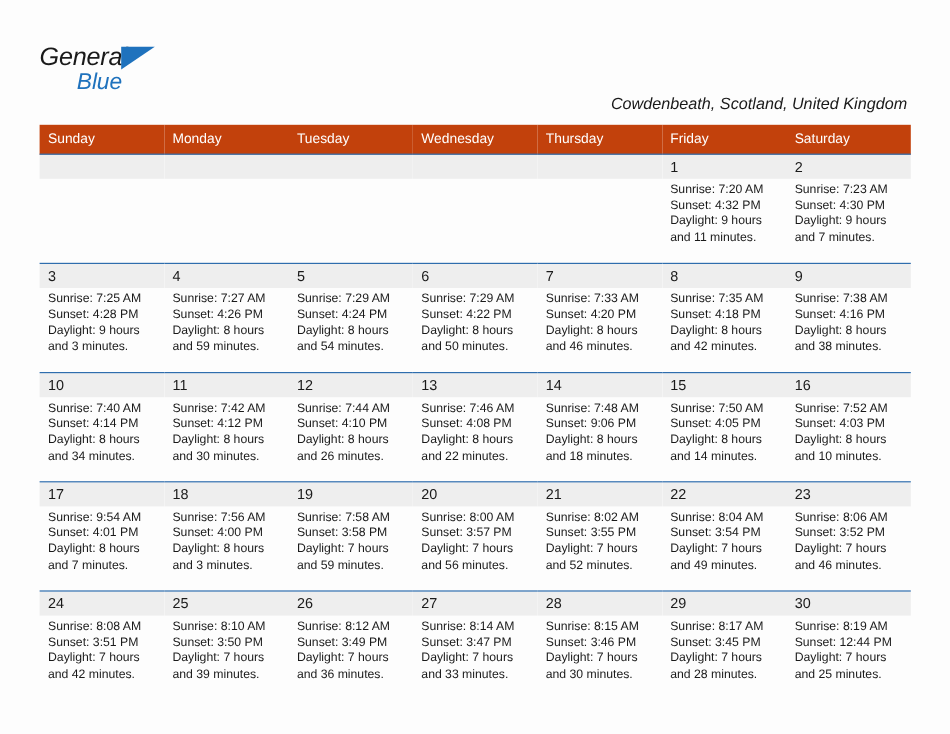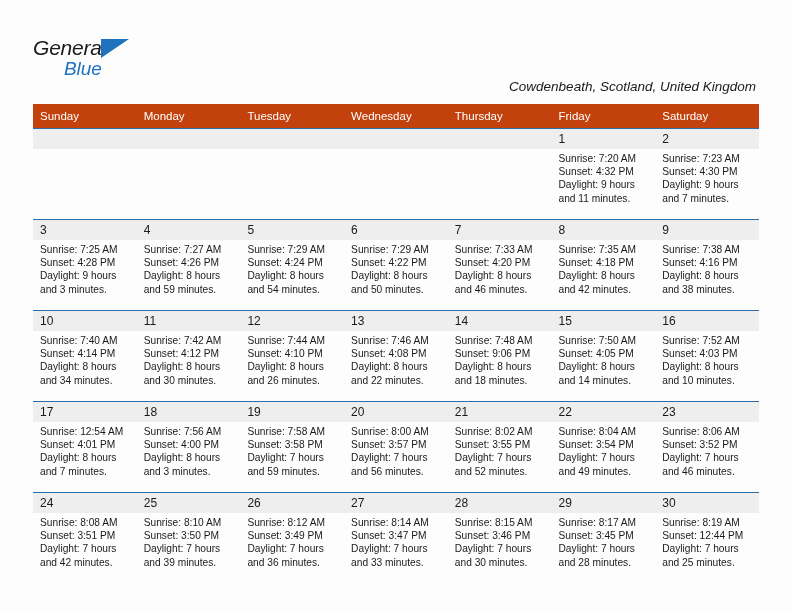--- a/index.html
+++ b/index.html
@@ -340,21 +340,21 @@
               <div>Sunset: 4:03 PM</div>
               <div>Daylight: 8 hours</div>
               <div>and 10 minutes.</div>
             </div>
           </td>
         </tr>
         <tr class="week-row">
           <td>
             <div class="daynum">17</div>
             <div class="details">
-              <div>Sunrise: 12:54 AM</div>
+              <div>Sunrise: 9:54 AM</div>
               <div>Sunset: 4:01 PM</div>
               <div>Daylight: 8 hours</div>
               <div>and 7 minutes.</div>
             </div>
           </td>
           <td>
             <div class="daynum">18</div>
             <div class="details">
               <div>Sunrise: 7:56 AM</div>
               <div>Sunset: 4:00 PM</div>

